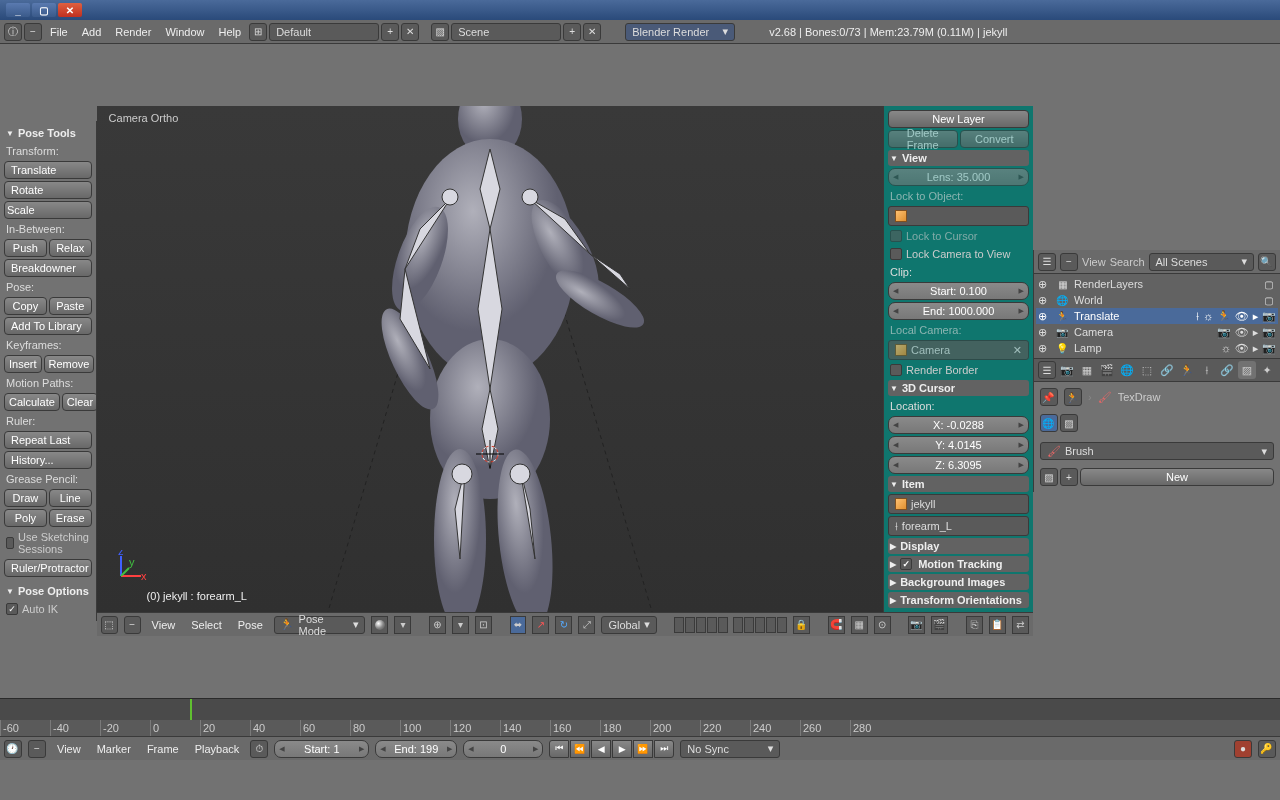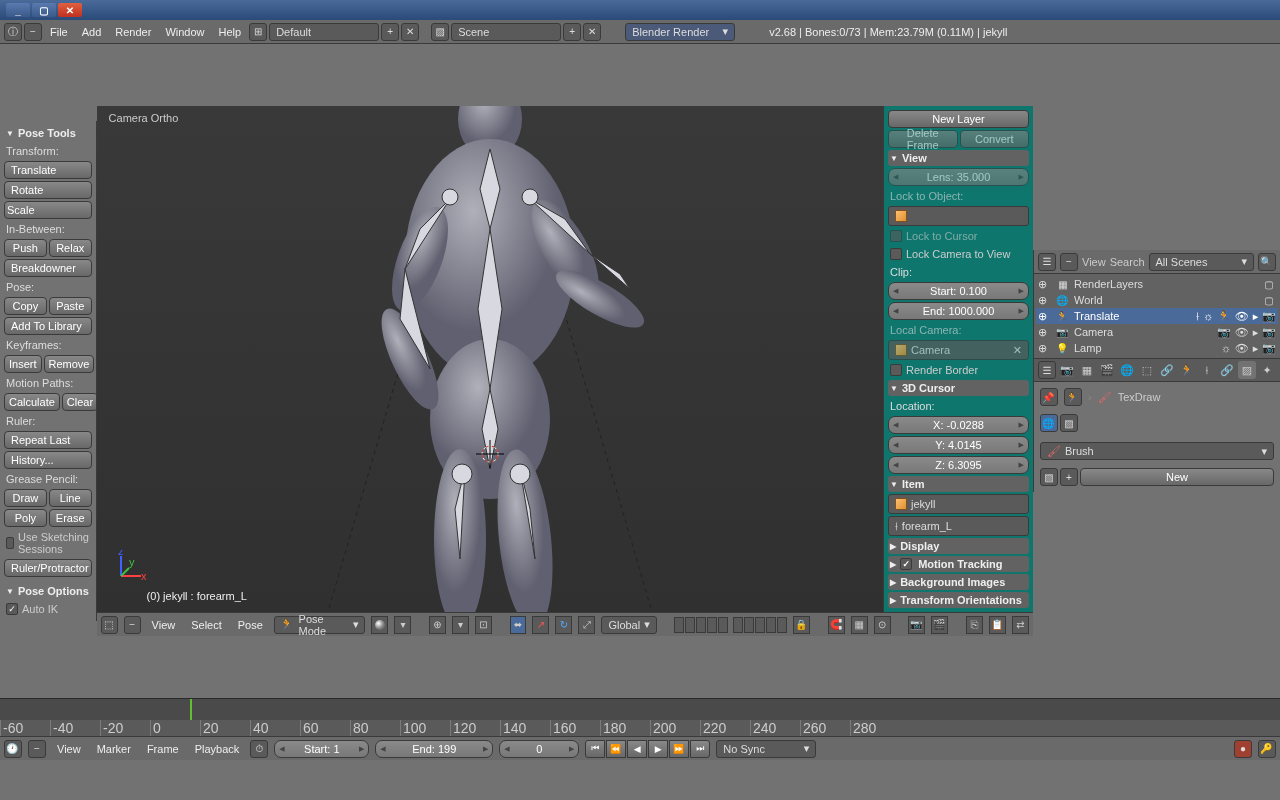--- a/index.html
+++ b/index.html
@@ -55,21 +55,21 @@
 .tree-icon { width: 14px; height: 14px; display: inline-flex; align-items: center; justify-content: center; font-size: 10px; }
 .tree-spacer { flex: 1; }
 
 .props-tabs { height: 24px; background: #5a5a5a; border-top: 1px solid #3a3a3a; border-bottom: 1px solid #3a3a3a; display: flex; align-items: center; padding: 0 4px; gap: 2px; }
 .props-tab { width: 18px; height: 18px; border-radius: 3px; display: flex; align-items: center; justify-content: center; font-size: 11px; cursor: pointer; }
 .props-tab.active { background: #727272; }
 .props-body { flex: 1; background: #727272; padding: 6px; display: flex; flex-direction: column; gap: 4px; }
 
 .timeline { height: 38px; background: #4a4a4a; border-top: 1px solid #2a2a2a; position: relative; overflow: hidden; }
 .timeline-ruler { position: absolute; bottom: 0; left: 0; right: 0; height: 16px; background: #5a5a5a; display: flex; }
-.timeline-tick { flex: 0 0 50px; border-left: 1px solid #7a7a7a; color: #ccc; font-size: 14px; padding-left: 2px; display:flex; align-items:center;}
+.timeline-tick { flex: 0 0 50px; border-left: 1px solid #7a7a7a; color: #ccc; font-size: 11px; padding-left: 2px; display:flex; align-items:center;}
 .playhead { position: absolute; top: 0; bottom: 0; width: 2px; background: #60c030; left: 190px; }
 
 .bottombar { height: 24px; background: #6a6a6a; border-top: 1px solid #3a3a3a; display: flex; align-items: center; padding: 0 4px; gap: 6px; }
 .bottombar .menu { padding: 2px 5px; color: #eee; cursor: pointer; }
 .playbtns { display: flex; gap: 1px; }
 .playbtn { width: 20px; height: 18px; background: linear-gradient(#888,#686868); border: 1px solid #3a3a3a; display: flex; align-items: center; justify-content: center; color: #fff; font-size: 9px; }
 .playbtn:first-child { border-radius: 3px 0 0 3px; }
 .playbtn:last-child { border-radius: 0 3px 3px 0; }
 
 .shade-icons { display:flex; gap:1px; }
@@ -510,21 +510,21 @@
   <span class="sqbtn">🕐</span>
   <span class="sqbtn">−</span>
   <span class="menu">View</span>
   <span class="menu">Marker</span>
   <span class="menu">Frame</span>
   <span class="menu">Playback</span>
   <span class="sqbtn">⏱</span>
   <span class="numfield" style="width:95px">
       <span>Start: 1</span>
     </span>
-  <span class="numfield" style="width:118px">
+  <span class="numfield" style="width:82px">
       <span>End: 199</span>
     </span>
   <span class="numfield" style="width:80px">
       <span>0</span>
     </span>
   <div class="playbtns">
     <span class="playbtn">⏮</span>
     <span class="playbtn">⏪</span>
     <span class="playbtn">◀</span>
     <span class="playbtn">▶</span>

